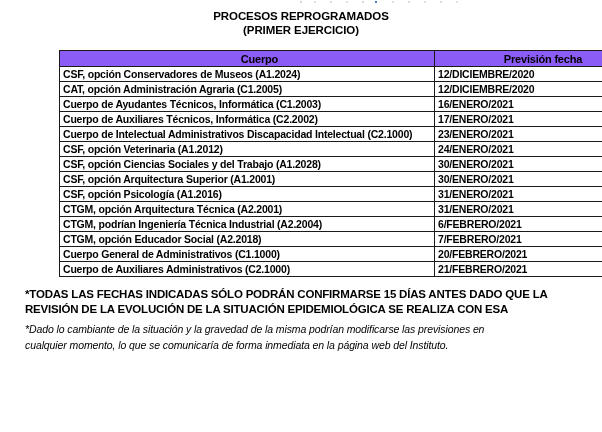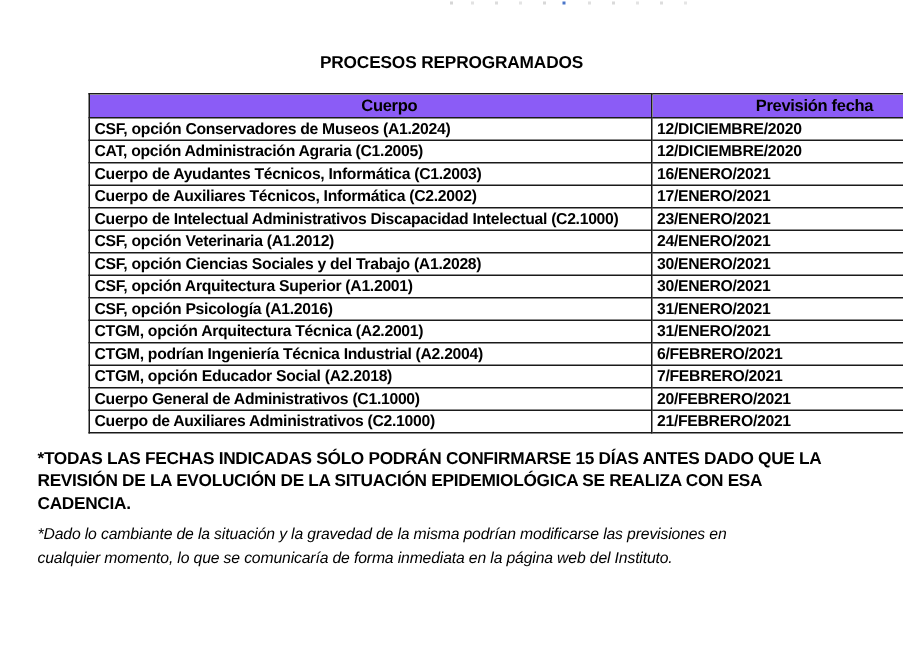--- a/index.html
+++ b/index.html
@@ -33,21 +33,21 @@
       46px 0 #e4e4e4,
       62px 0 #d8d8d8,
       75px 0 #4a76c9,
       92px 0 #e0e0e0,
       108px 0 #dadada,
       124px 0 #e3e3e3,
       140px 0 #dddddd,
       156px 0 #e5e5e5;
   }
   .doc-title {
-    padding-top: 35px;
+    padding-top: 9px;
     text-align: center;
     font-weight: bold;
     font-size: 11.5px;
     line-height: 14px;
     letter-spacing: -0.1px;
   }
   table.schedule {
     border-collapse: collapse;
     table-layout: fixed;
     margin: 13px 0 0 59px;
@@ -92,20 +92,21 @@
 </style>
 </head>
 <body>
 
 <div class="page">
 
   <div class="top-specks"></div>
 
   <div class="doc-title">
     <div>PROCESOS REPROGRAMADOS</div>
+    <div>(PRIMER EJERCICIO)</div>
   </div>
 
   <table class="schedule">
     <thead>
       <tr>
         <th class="col-cuerpo">Cuerpo</th>
         <th class="col-fecha">Previsión fecha</th>
       </tr>
     </thead>
     <tbody>
@@ -164,21 +165,20 @@
         <tr>
           <td class="col-cuerpo">Cuerpo de Auxiliares Administrativos (C2.1000)</td>
           <td class="col-fecha">21/FEBRERO/2021</td>
         </tr>
       </tbody>
   </table>
 
   <div class="note-bold">
     <div>*TODAS LAS FECHAS INDICADAS SÓLO PODRÁN CONFIRMARSE 15 DÍAS ANTES DADO QUE LA</div>
     <div>REVISIÓN DE LA EVOLUCIÓN DE LA SITUACIÓN EPIDEMIOLÓGICA SE REALIZA CON ESA</div>
-    <div>CADENCIA.</div>
   </div>
 
   <div class="note-italic">
     <div>*Dado lo cambiante de la situación y la gravedad de la misma podrían modificarse las previsiones en</div>
     <div>cualquier momento, lo que se comunicaría de forma inmediata en la página web del Instituto.</div>
   </div>
 
 </div>
 
 </body></html>

